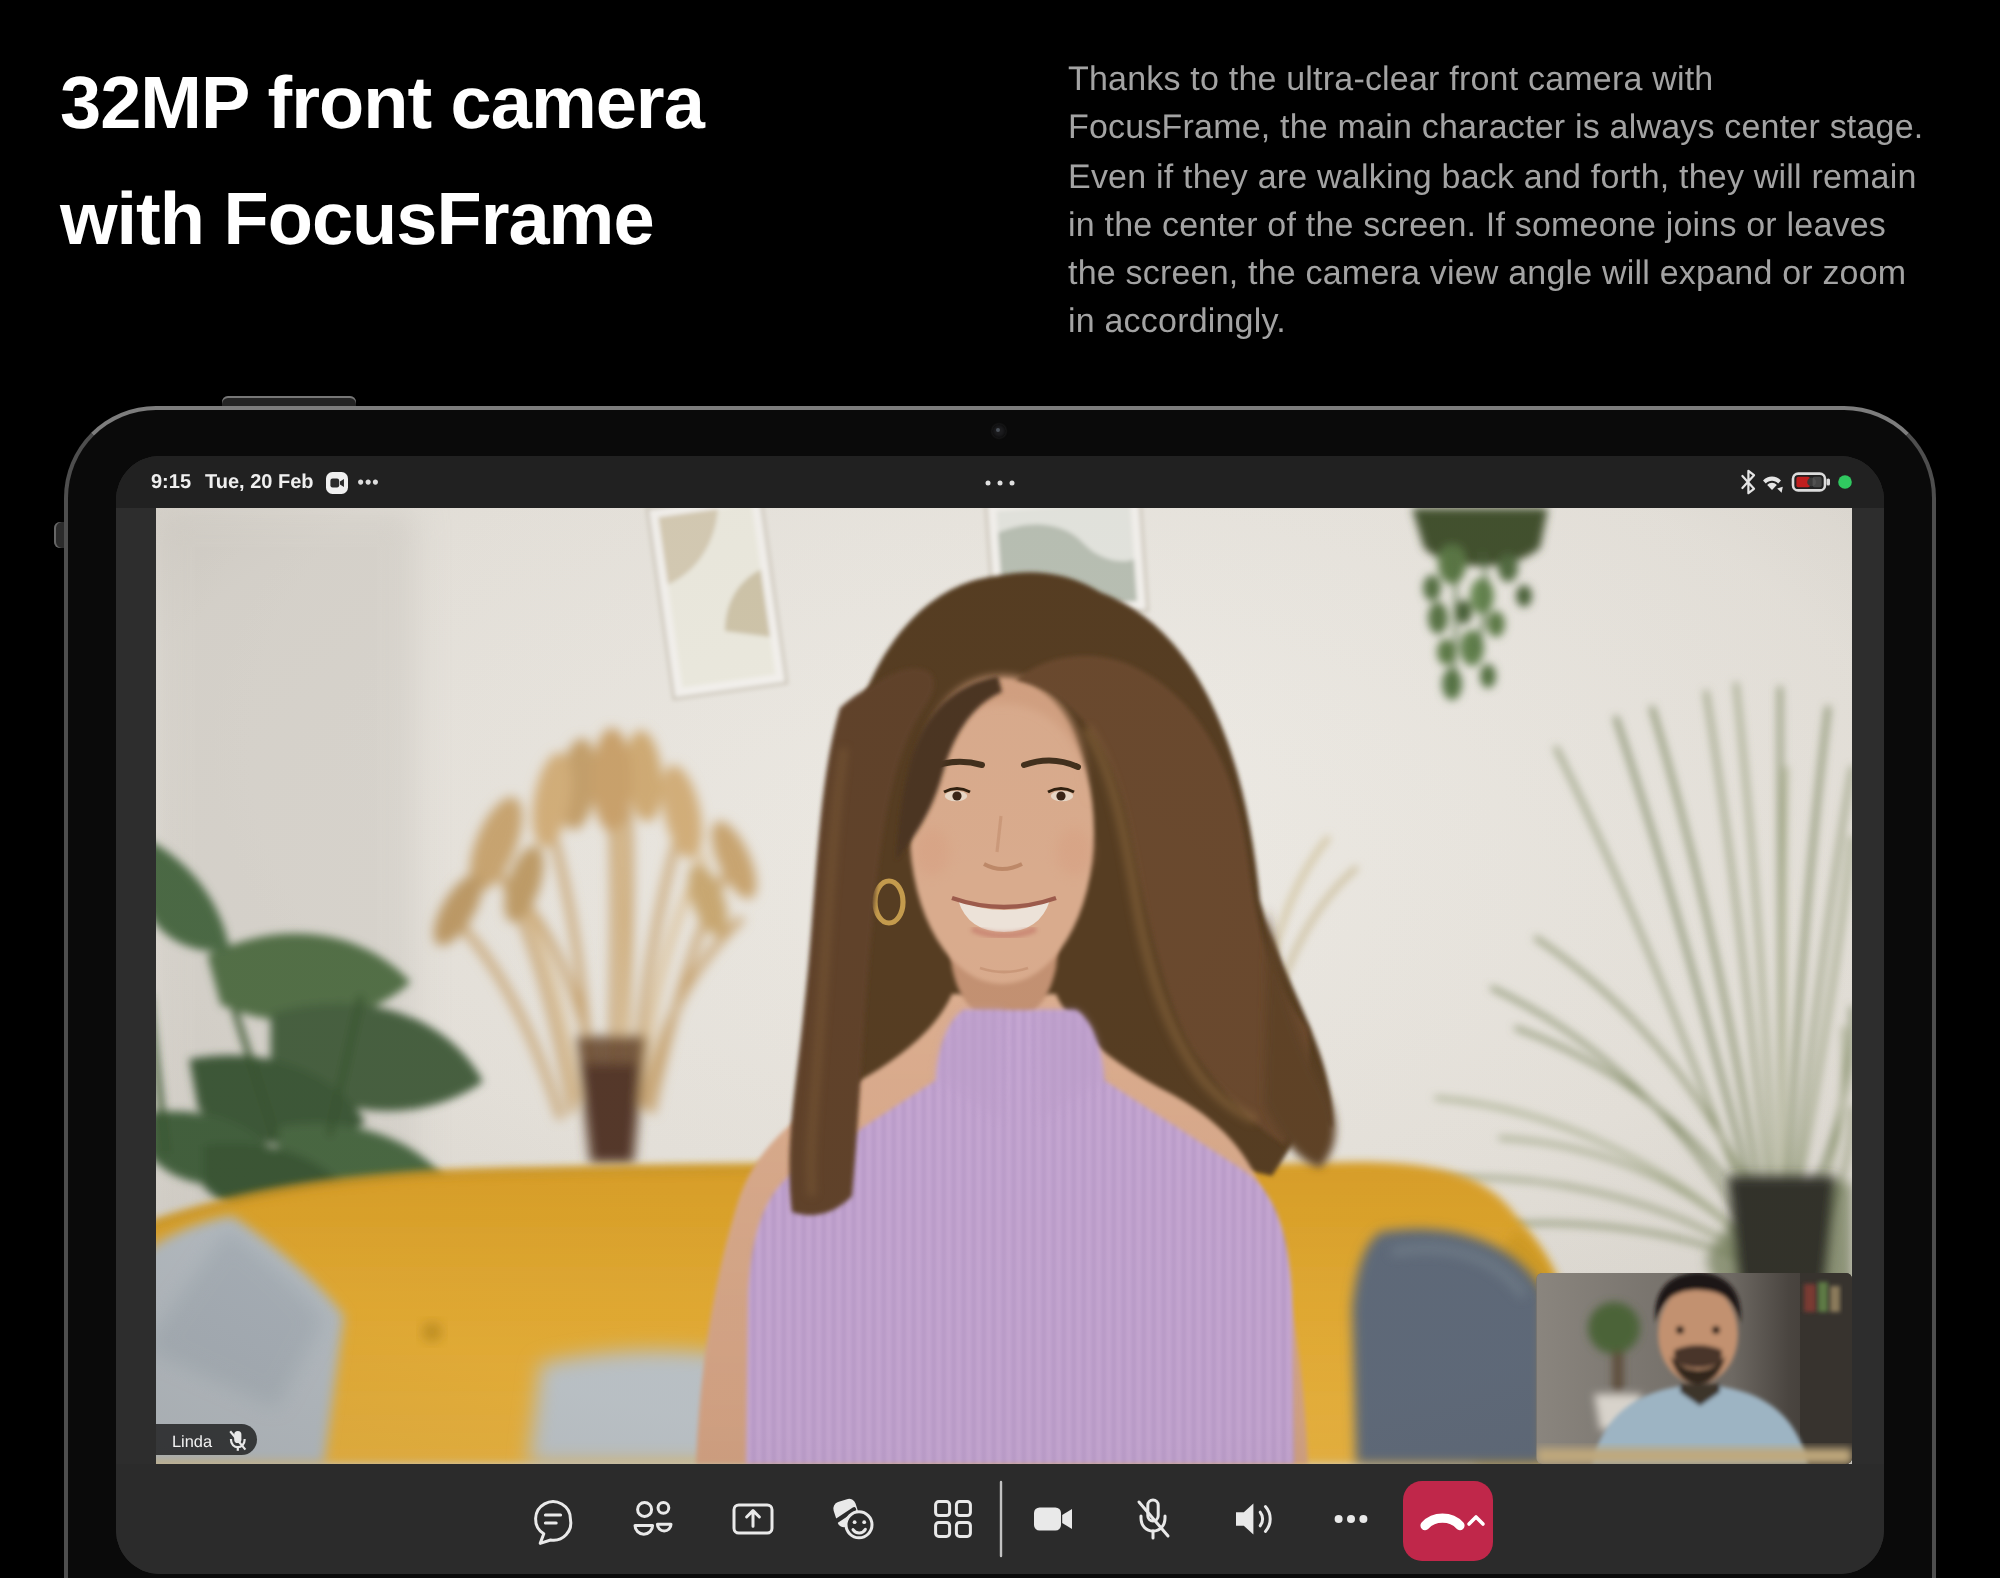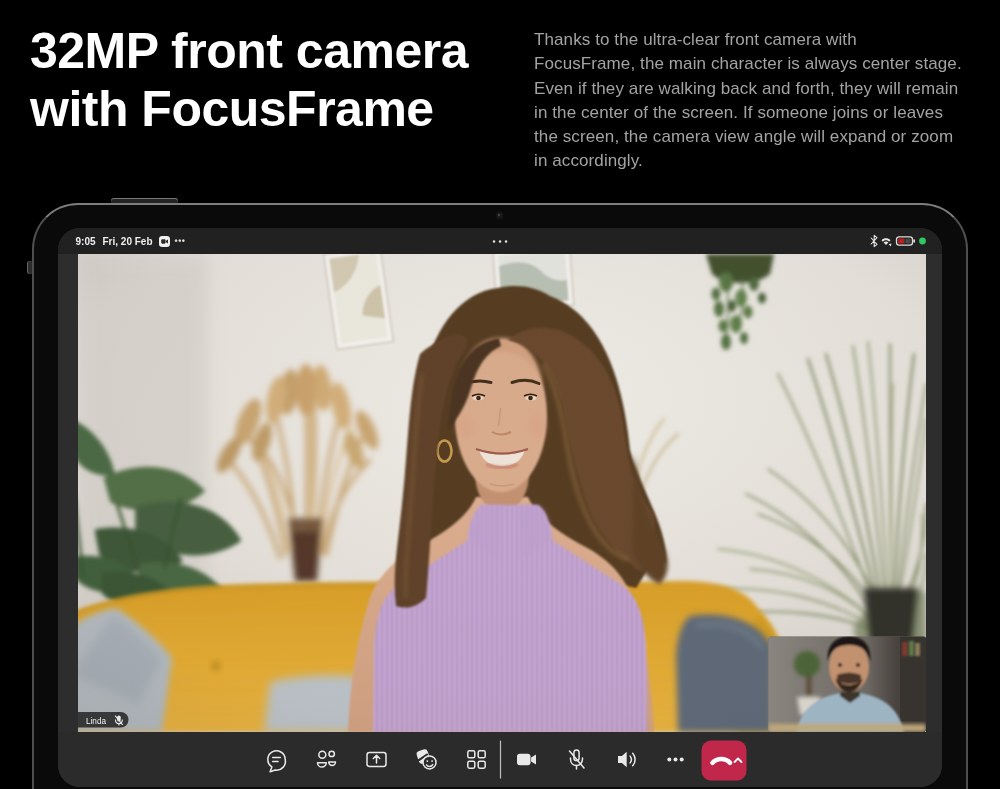--- a/index.html
+++ b/index.html
@@ -1,17 +1,17 @@
 <!DOCTYPE html>
 <html><head>
 <meta charset="utf-8">
 <style>
   html,body{margin:0;padding:0;background:#000;}
   body{width:1000px;height:789px;overflow:hidden;position:relative;font-family:"Liberation Sans",sans-serif;-webkit-font-smoothing:antialiased;}
-  .h1{position:absolute;left:30px;top:23px;will-change:transform;font-size:50px;line-height:57.5px;font-weight:bold;color:#fff;letter-spacing:-0.5px;}
+  .h1{position:absolute;left:30px;top:23px;will-change:transform;font-size:37px;line-height:57.5px;font-weight:bold;color:#fff;letter-spacing:-0.5px;}
   .para{position:absolute;left:534px;top:28px;will-change:transform;font-size:17px;line-height:24.3px;color:#a3a3a3;letter-spacing:0.1px;}
   .topbtn{position:absolute;left:111px;top:198px;width:67px;height:8px;border-radius:3px;background:#242424;box-shadow:inset 0 1px 0 #777;}
   .tablet{position:absolute;left:32px;top:203px;width:936px;height:640px;border-radius:46px;background:#0a0a0a;border:2px solid #4e4e4e;border-top-color:#7d7d7d;box-sizing:border-box;}
   .camdot{position:absolute;left:462px;top:7px;width:7px;height:7px;border-radius:50%;background:#1d1d1f;box-shadow:inset 0 0 2px #000, 0 0 1px #333;}
   .camdot:after{content:"";position:absolute;left:2px;top:1.5px;width:2px;height:2px;border-radius:50%;background:#4a5058;}
   .screen{position:absolute;left:23.5px;top:23px;width:884px;height:559px;border-radius:22px;background:#2d2d2d;overflow:hidden;}
   .sb{position:absolute;left:0;top:0;width:884px;height:26px;background:#212121;will-change:transform;}
   .sbleft{position:absolute;left:17.5px;top:0;height:26px;display:flex;align-items:center;color:#efefef;font-size:10px;font-weight:bold;letter-spacing:0;}
   .sbmid{position:absolute;left:0;top:0;width:884px;height:26px;display:flex;align-items:center;justify-content:center;}
   .sbright{position:absolute;right:13px;top:0;height:26px;display:flex;align-items:center;}
@@ -261,23 +261,23 @@
           <rect x="2.6" y="0.5" width="3.6" height="6" rx="1.8" fill="#e8e8e8" stroke="none"></rect>
           <path d="M1 4.5 L 1 5 C 1 7.2 2.6 8.6 4.4 8.6 C 6.2 8.6 7.8 7.2 7.8 5 L 7.8 4.5"></path>
           <path d="M4.4 8.6 L 4.4 10.4"></path>
           <path d="M0.6 0.6 L 8.2 9.8"></path>
         </g>
       </g>
       </svg>
     </div>
     <div class="sb">
       <div class="sbleft">
-          <span>9:05</span>
+          <span>9:15</span>
           <span style="width:7px"></span>
-          <span>Fri, 20 Feb</span>
+          <span>Tue, 20 Feb</span>
           <span style="width:6px"></span>
           <svg width="11" height="11" viewBox="0 0 12 12">
             <rect width="12" height="12" rx="3.5" fill="#f0f0f0"></rect>
             <rect x="2.4" y="3.6" width="4.8" height="4.8" rx="1.2" fill="#2a2a2a"></rect>
             <path d="M7.6 5.2 L 9.8 3.8 L 9.8 8.2 L 7.6 6.8 Z" fill="#2a2a2a"></path>
           </svg>
           <span style="width:5px"></span>
           <span style="font-weight:bold;letter-spacing:0.5px;color:#ddd;font-size:9px;">•••</span>
         </div>
       <div class="sbmid">

